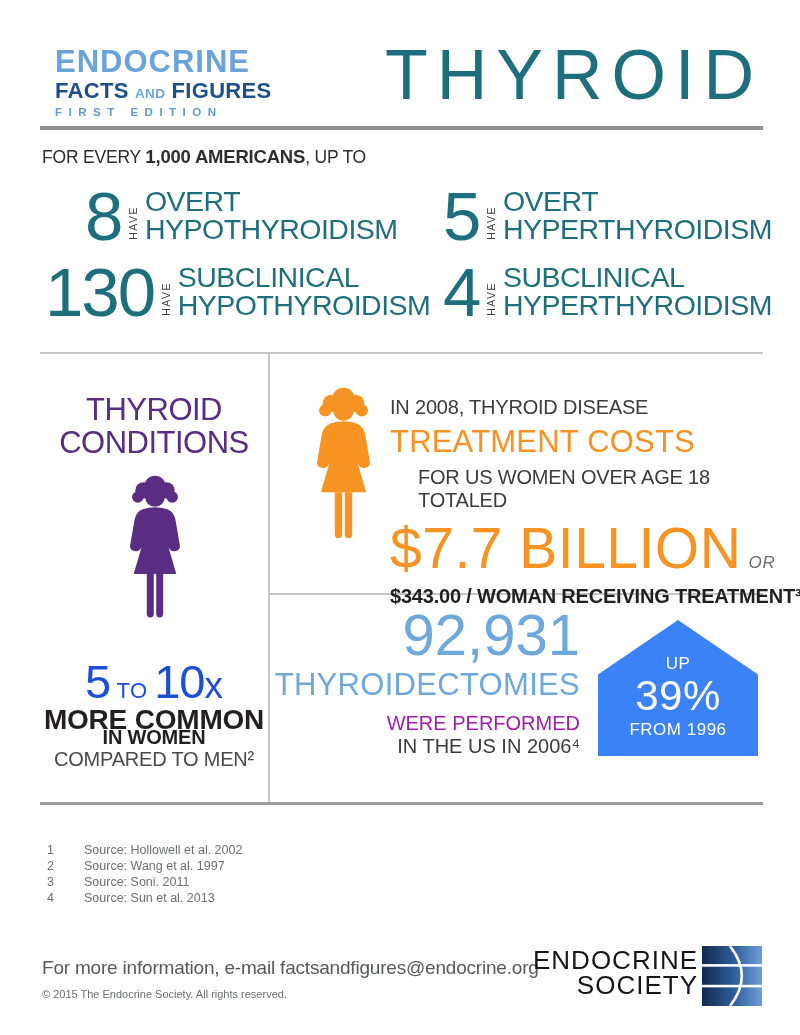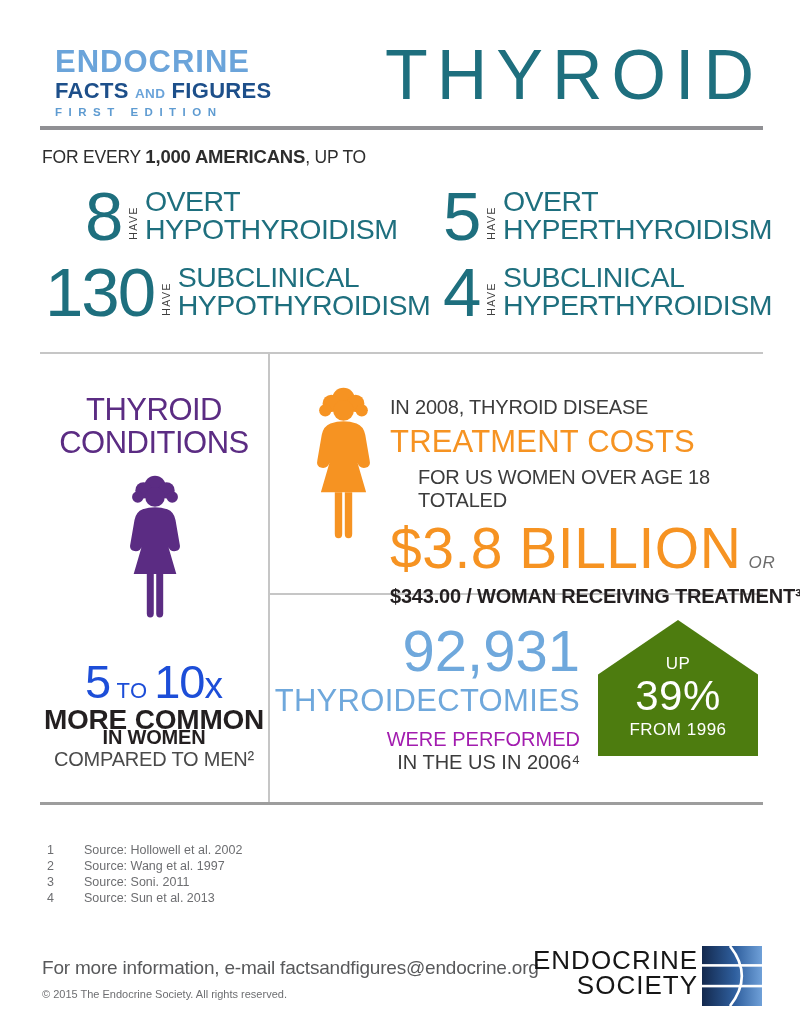--- a/index.html
+++ b/index.html
@@ -52,26 +52,26 @@
   .woman-orange{left:300px;top:386px;width:87px;height:174px;color:#f69322;}
   .costs{left:390px;top:396px;width:380px;}
   .costs-l1{font-size:20px;color:#3c3c3c;letter-spacing:-0.2px;}
   .costs-l2{font-size:31px;color:#f69322;margin-top:5px;letter-spacing:0.2px;}
   .costs-l3{font-size:20px;color:#3c3c3c;margin-top:6px;letter-spacing:-0.2px;margin-left:28px;}
   .costs-amount{font-size:57px;color:#f69322;line-height:1;margin-top:8px;letter-spacing:0.5px;white-space:nowrap;}
   .costs-or{font-size:17px;font-style:italic;color:#6d6d6d;letter-spacing:1px;margin-left:7px;}
   .costs-l5{font-size:20px;font-weight:bold;color:#231f20;margin-top:8px;letter-spacing:-0.2px;white-space:nowrap;}
 
   
-  .thy-block{right:220px;top:622px;text-align:right;}
+  .thy-block{right:220px;top:606px;text-align:right;}
   .thy-count{font-size:58px;color:#6fa8dc;line-height:1;letter-spacing:0px;}
   .thy-label{font-size:31px;color:#6fa8dc;margin-top:3px;letter-spacing:0.3px;}
   .thy-l1{font-size:20px;color:#a21caf;margin-top:9px;line-height:1.15;}
   .thy-l2{font-size:20px;color:#3c3c3c;line-height:1.15;}
-  .house{left:598px;top:620px;width:160px;height:136px;background:#4d7c0f;
+  .house{left:598px;top:620px;width:160px;height:136px;background:#3b82f6;
          clip-path:polygon(50% 0%,100% 40%,100% 100%,0% 100%,0% 40%);
          display:flex;flex-direction:column;align-items:center;color:#ffffff;text-align:center;}
   .house-up{font-size:17px;margin-top:34px;letter-spacing:0.5px;}
   .house-pct{font-size:42px;line-height:1.05;letter-spacing:0.5px;}
   .house-from{font-size:17px;margin-top:2px;letter-spacing:0.5px;}
 
   
   .source-row{position:absolute;left:47px;font-size:12.5px;color:#6d6e71;}
   .src-num{display:inline-block;width:37px;}
 
@@ -166,21 +166,21 @@
       <circle cx="50" cy="28" r="12"></circle>
     <path d="M35 43 Q50 38 65 43 Q73 46 75 56 L80 85 Q82 93 75 94 Q68 95 66 88 L62 74 L76 122 L24 122 L38 74 L34 88 Q32 95 25 94 Q18 93 20 85 L25 56 Q27 46 35 43 Z"></path>
     <path d="M40 122 h8.5 v48 q0 5 -4.25 5 q-4.25 0 -4.25 -5 Z"></path>
     <path d="M51.5 122 h8.5 v48 q0 5 -4.25 5 q-4.25 0 -4.25 -5 Z"></path>
   </g>
 </svg>
 <div class="abs costs">
   <div class="costs-l1">IN 2008, THYROID DISEASE</div>
   <div class="costs-l2">TREATMENT COSTS</div>
   <div class="costs-l3">FOR US WOMEN OVER AGE 18 TOTALED</div>
-  <div class="costs-amount"><span>$3.8 BILLION</span><span class="costs-or">OR</span></div>
+  <div class="costs-amount"><span>$7.7 BILLION</span><span class="costs-or">OR</span></div>
   <div class="costs-l5">$343.00 / WOMAN RECEIVING TREATMENT³</div>
 </div>
 
 <div class="abs thy-block">
   <div class="thy-count">92,931</div>
   <div class="thy-label">THYROIDECTOMIES</div>
   <div class="thy-l1">WERE PERFORMED</div>
   <div class="thy-l2">IN THE US IN 2006⁴</div>
 </div>
 <div class="abs house">

